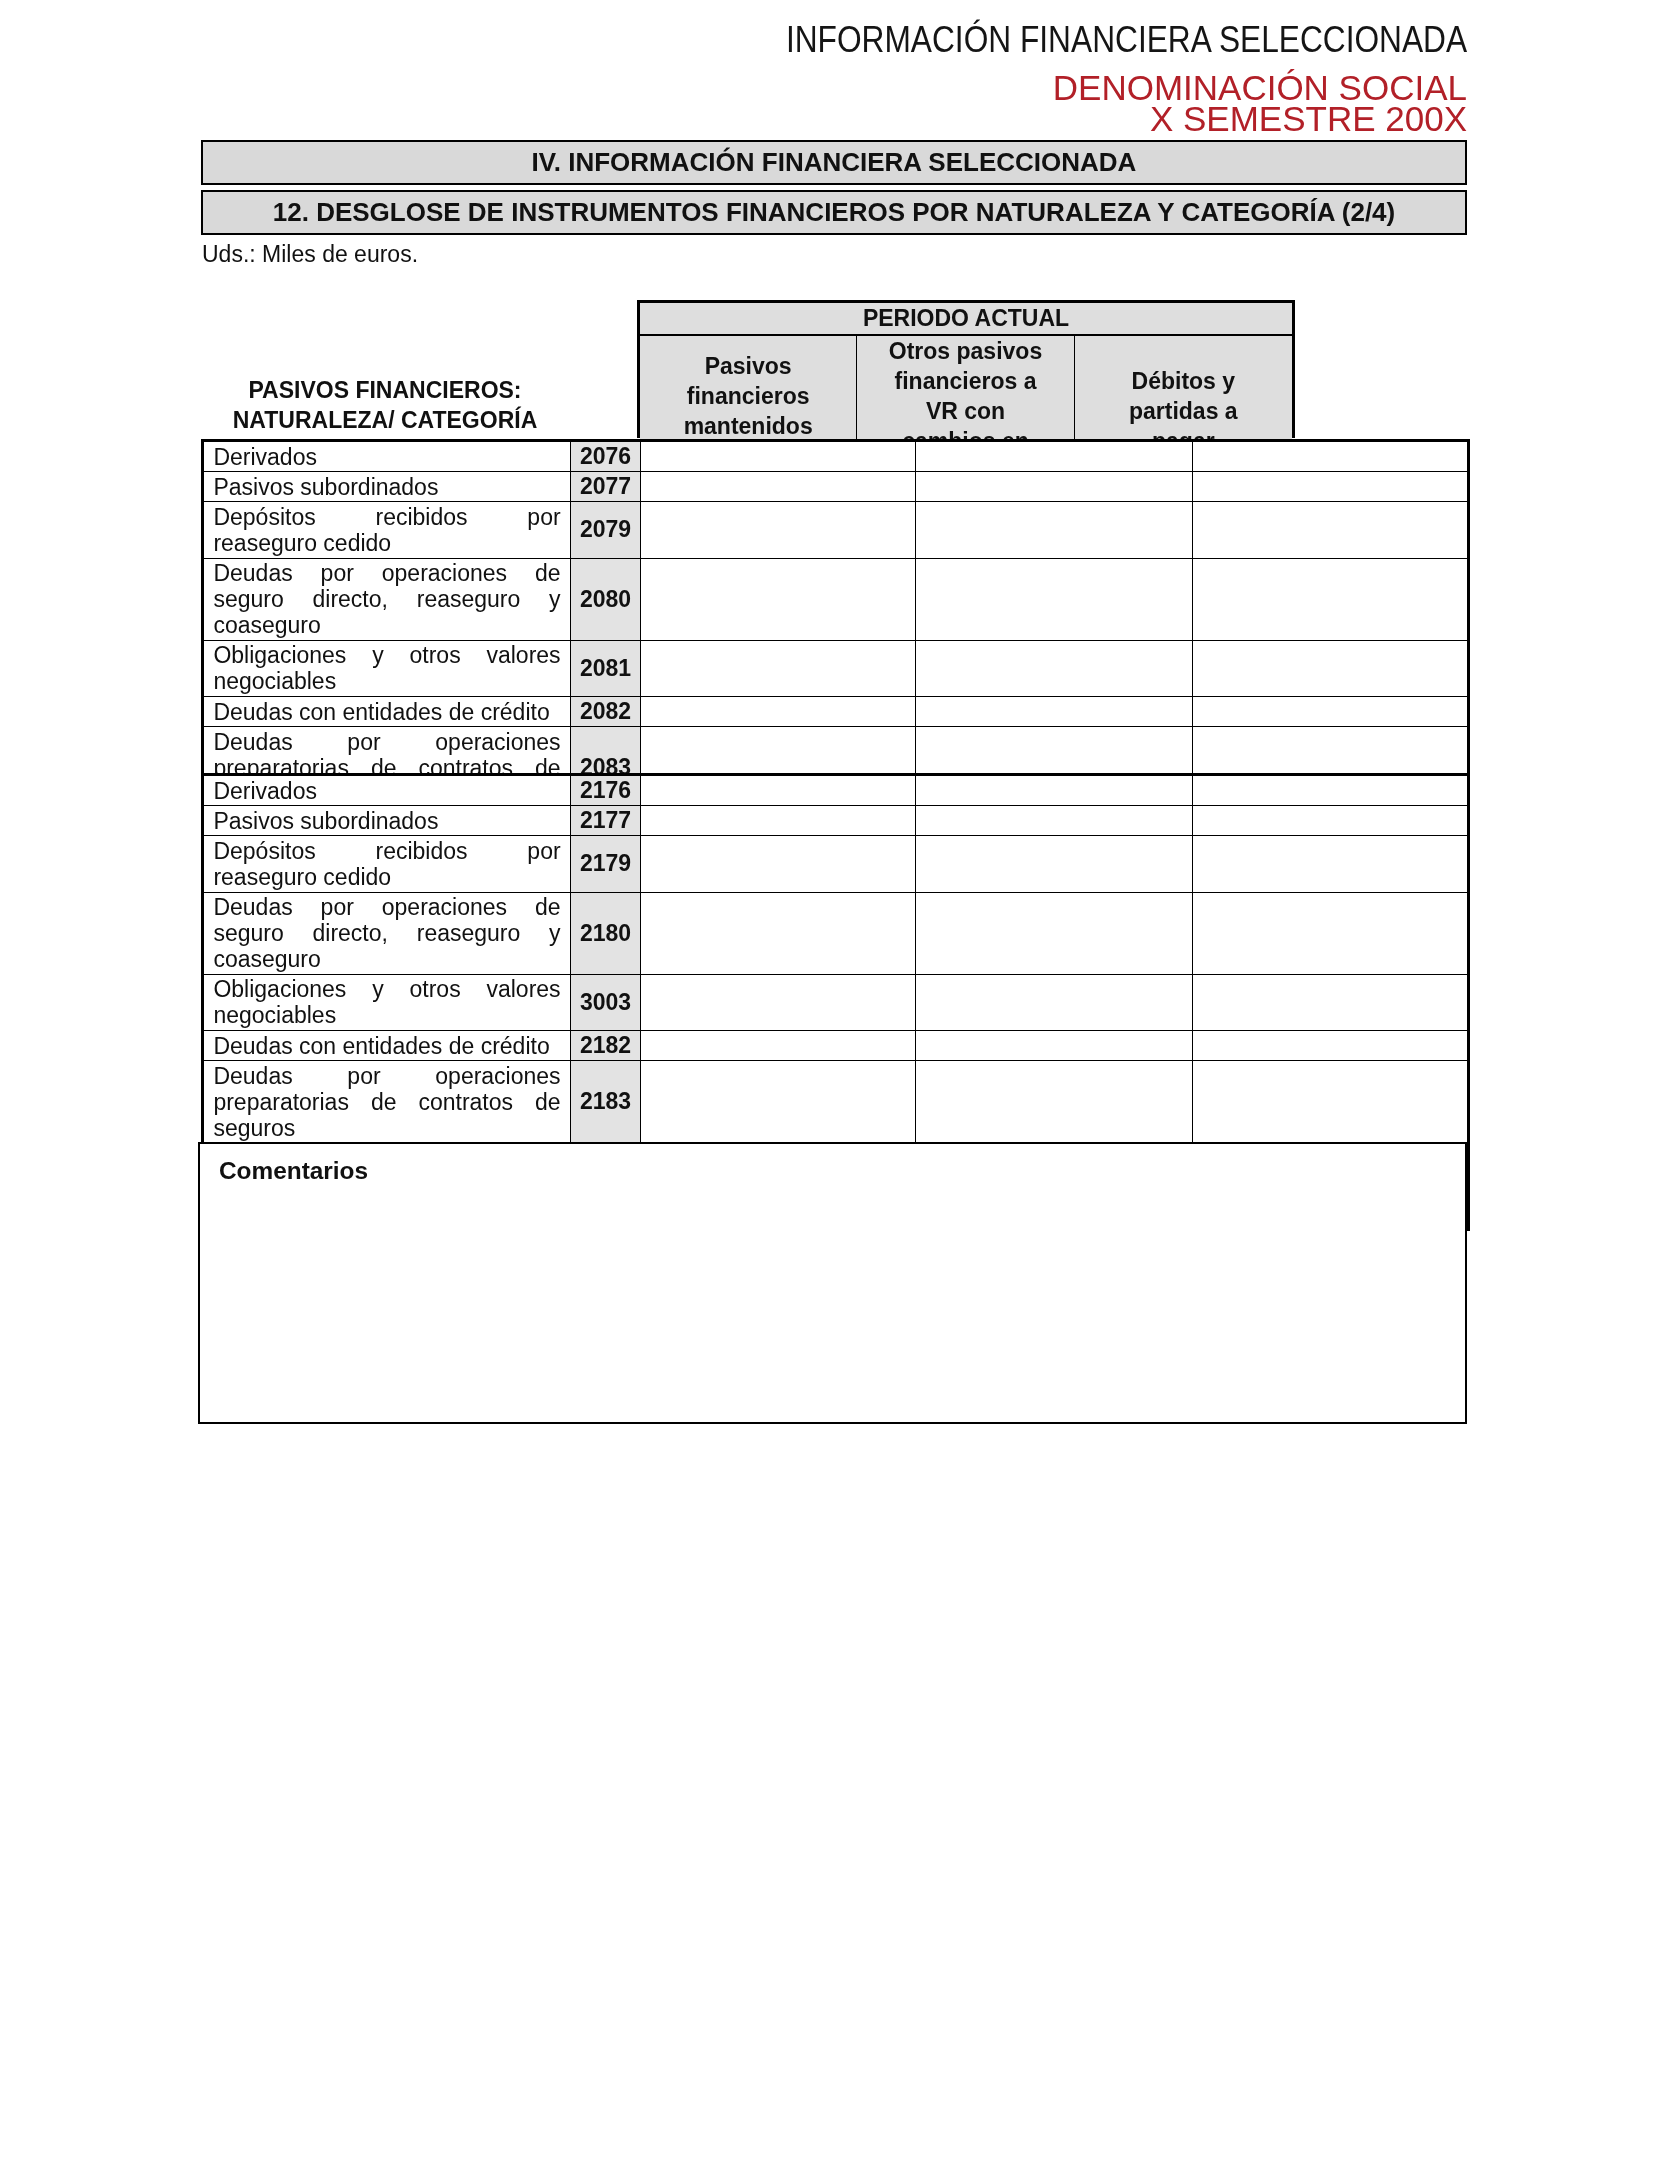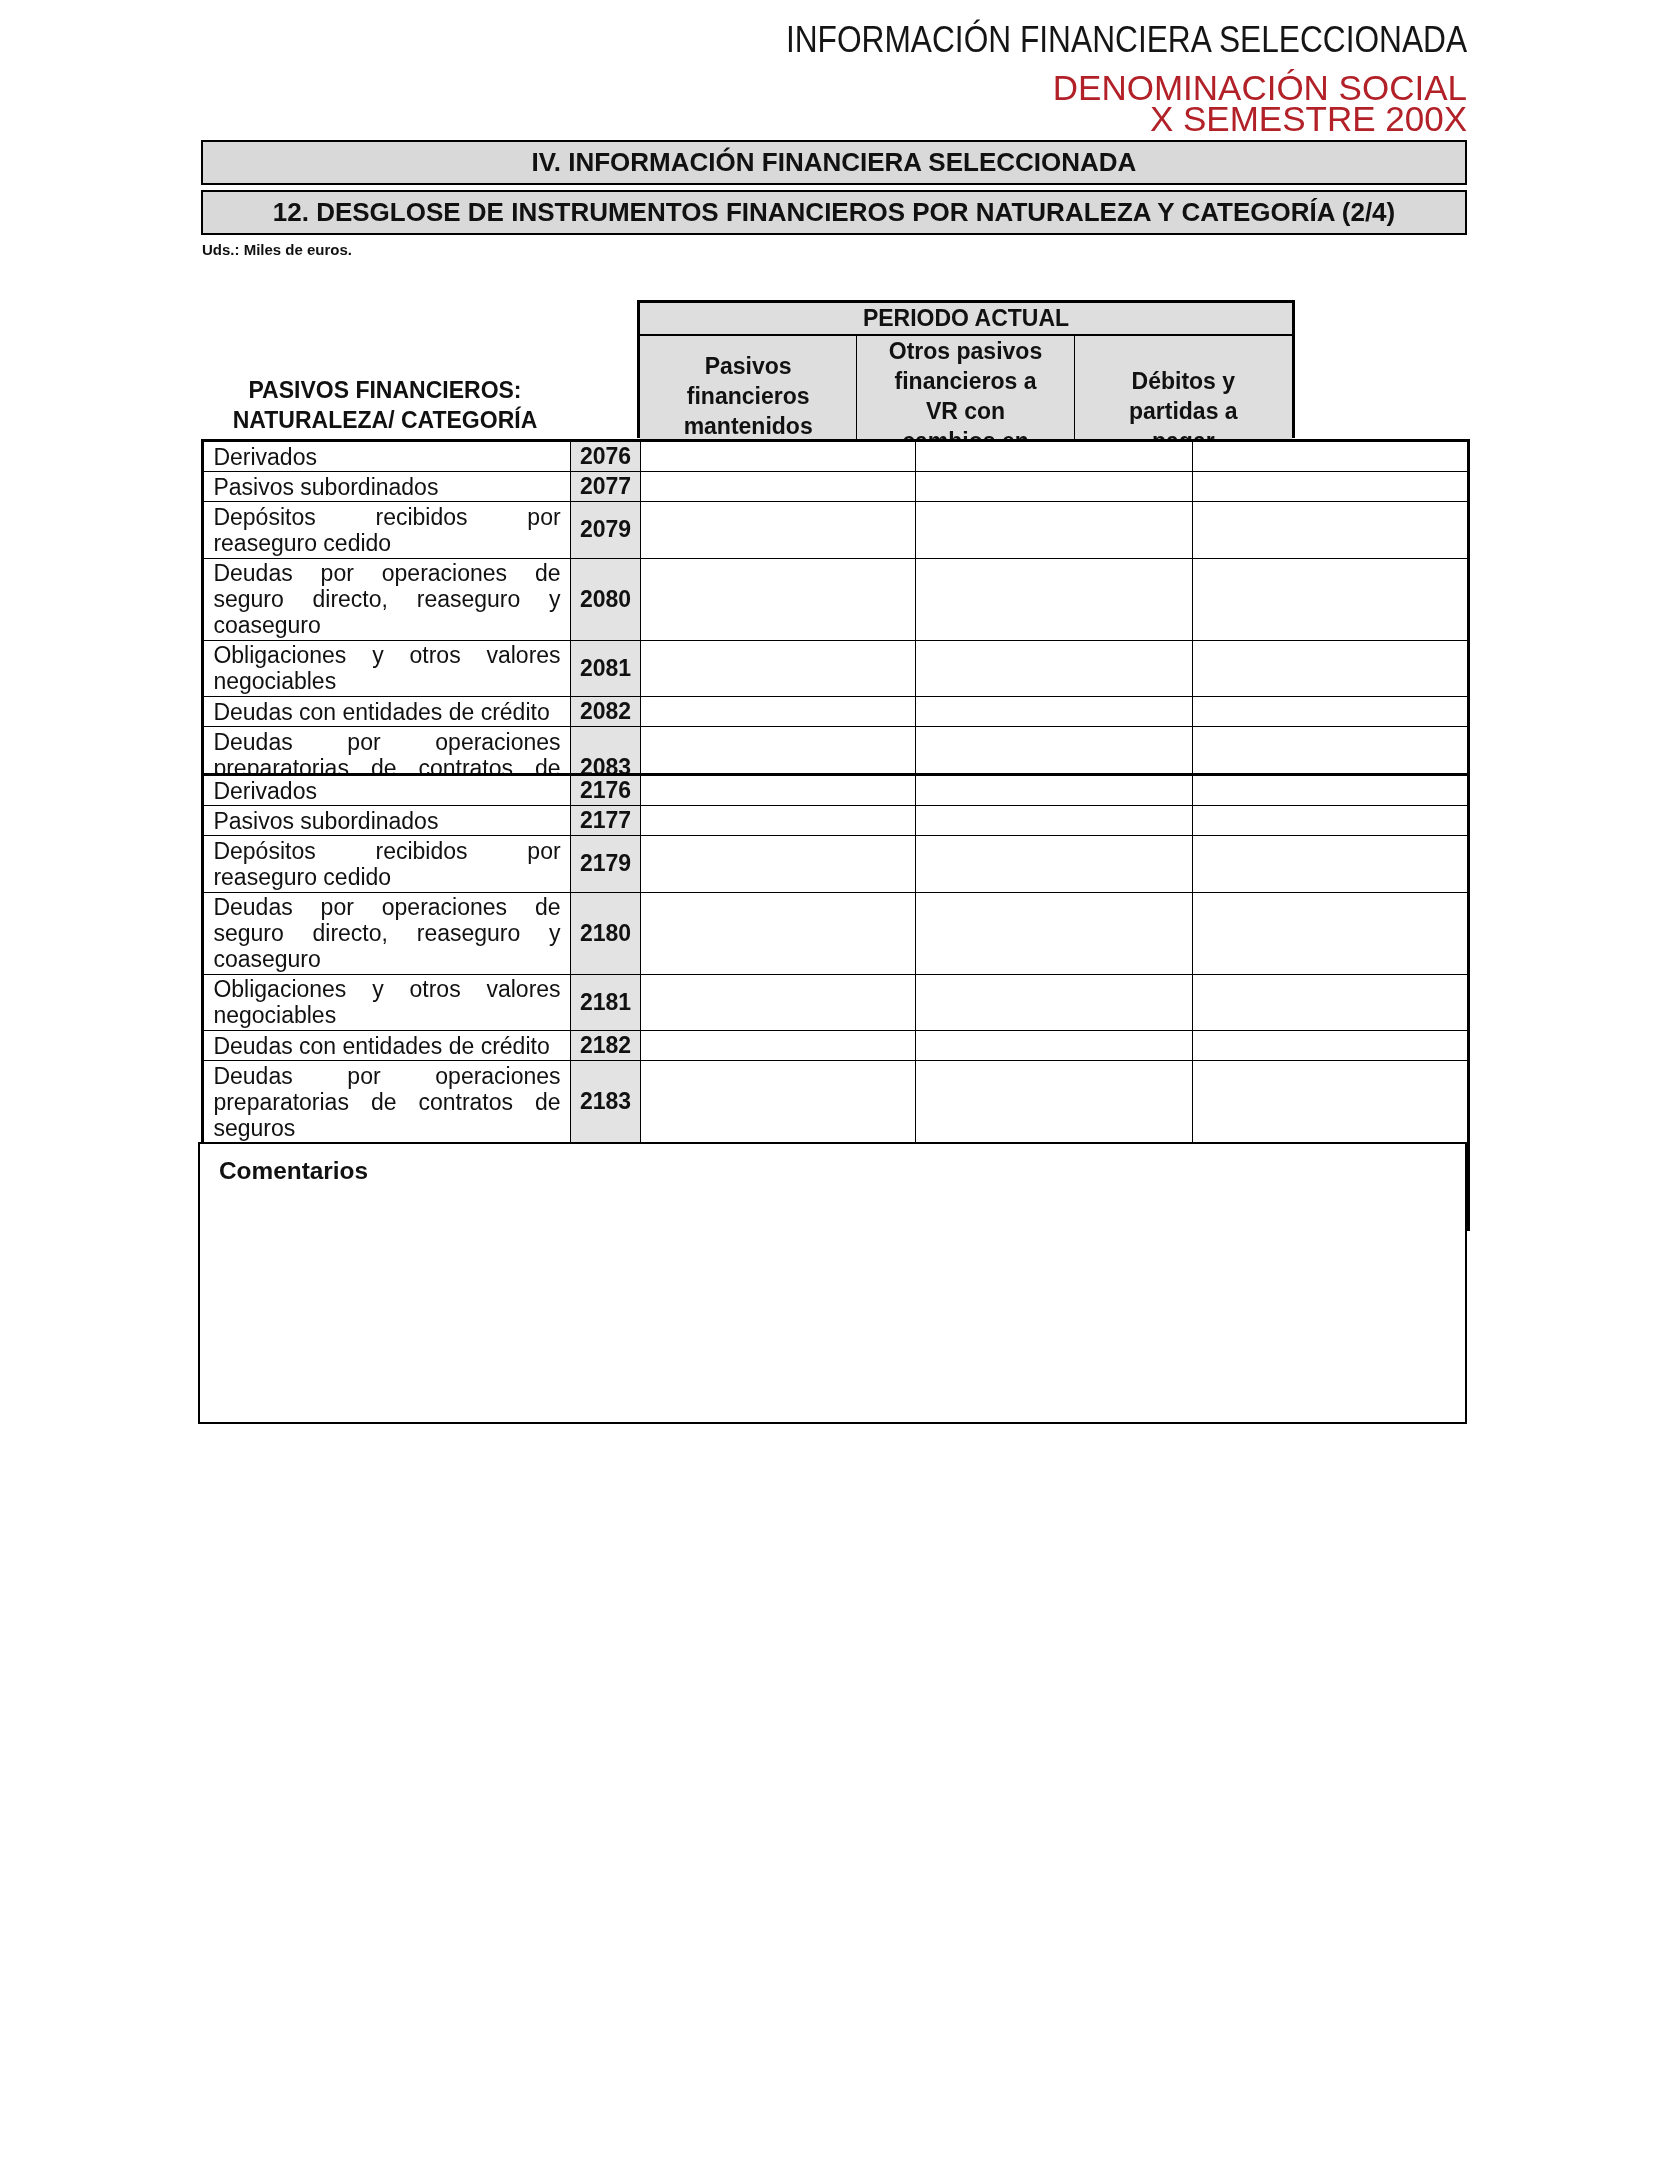--- a/index.html
+++ b/index.html
@@ -43,21 +43,21 @@
     position:absolute; left:201px; width:1266px; height:45px;
     background:var(--bar-gray); border:2.4px solid #000;
     display:flex; align-items:center; justify-content:center;
     font-weight:bold; font-size:26px;
   }
   .bar.bar-1{top:140px;}
   .bar.bar-2{top:190px;}
 
   .units-note{
     position:absolute; left:202px; top:241px;
-    font-weight:bold; font-size:15px;
+    font-weight:normal; font-size:23px;
   }
 
   
   .row-header-title{
     position:absolute; left:201px; top:300px; width:368px; height:137px;
     display:flex; flex-direction:column; justify-content:flex-end; align-items:center;
     text-align:center; font-weight:bold; font-size:23px; line-height:30px;
     padding-bottom:1.6px;
   }
   .period-box{
@@ -273,21 +273,21 @@
         </tr>
         <tr class="tall">
           <td class="label">Deudas por operaciones de seguro directo, reaseguro y coaseguro</td>
           <td class="code">2180</td>
           <td class="value"></td>
           <td class="value"></td>
           <td class="value"></td>
         </tr>
         <tr class="single">
           <td class="label">Obligaciones y otros valores negociables</td>
-          <td class="code">2181</td>
+          <td class="code">3003</td>
           <td class="value"></td>
           <td class="value"></td>
           <td class="value"></td>
         </tr>
         <tr class="single">
           <td class="label">Deudas con entidades de crédito</td>
           <td class="code">2182</td>
           <td class="value"></td>
           <td class="value"></td>
           <td class="value"></td>

